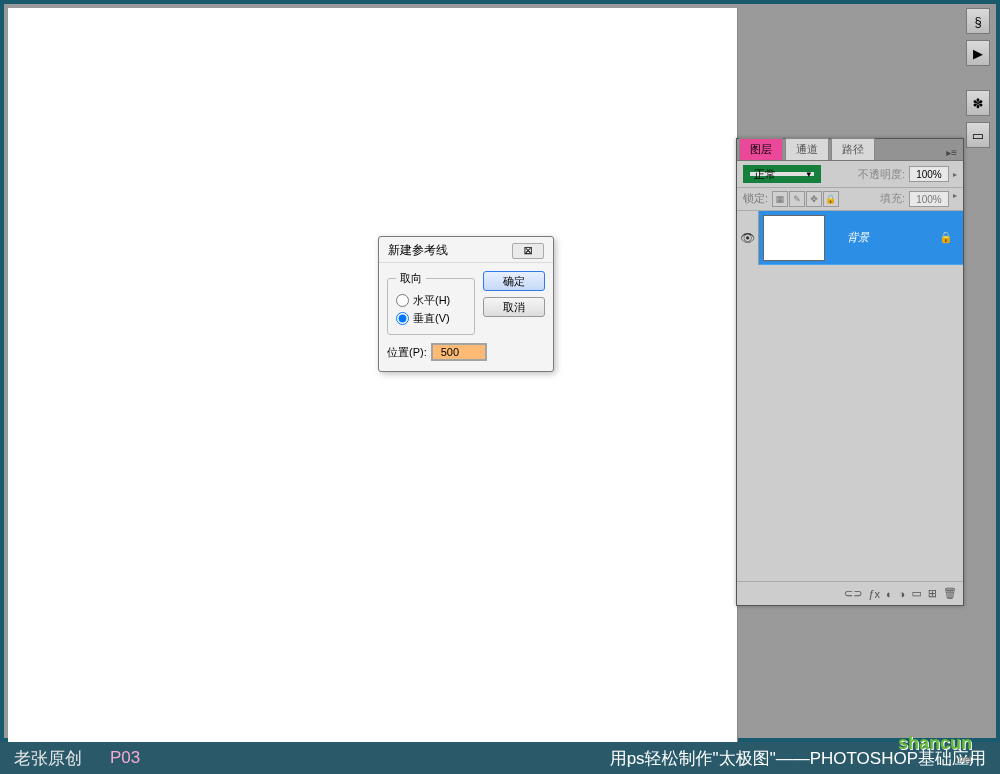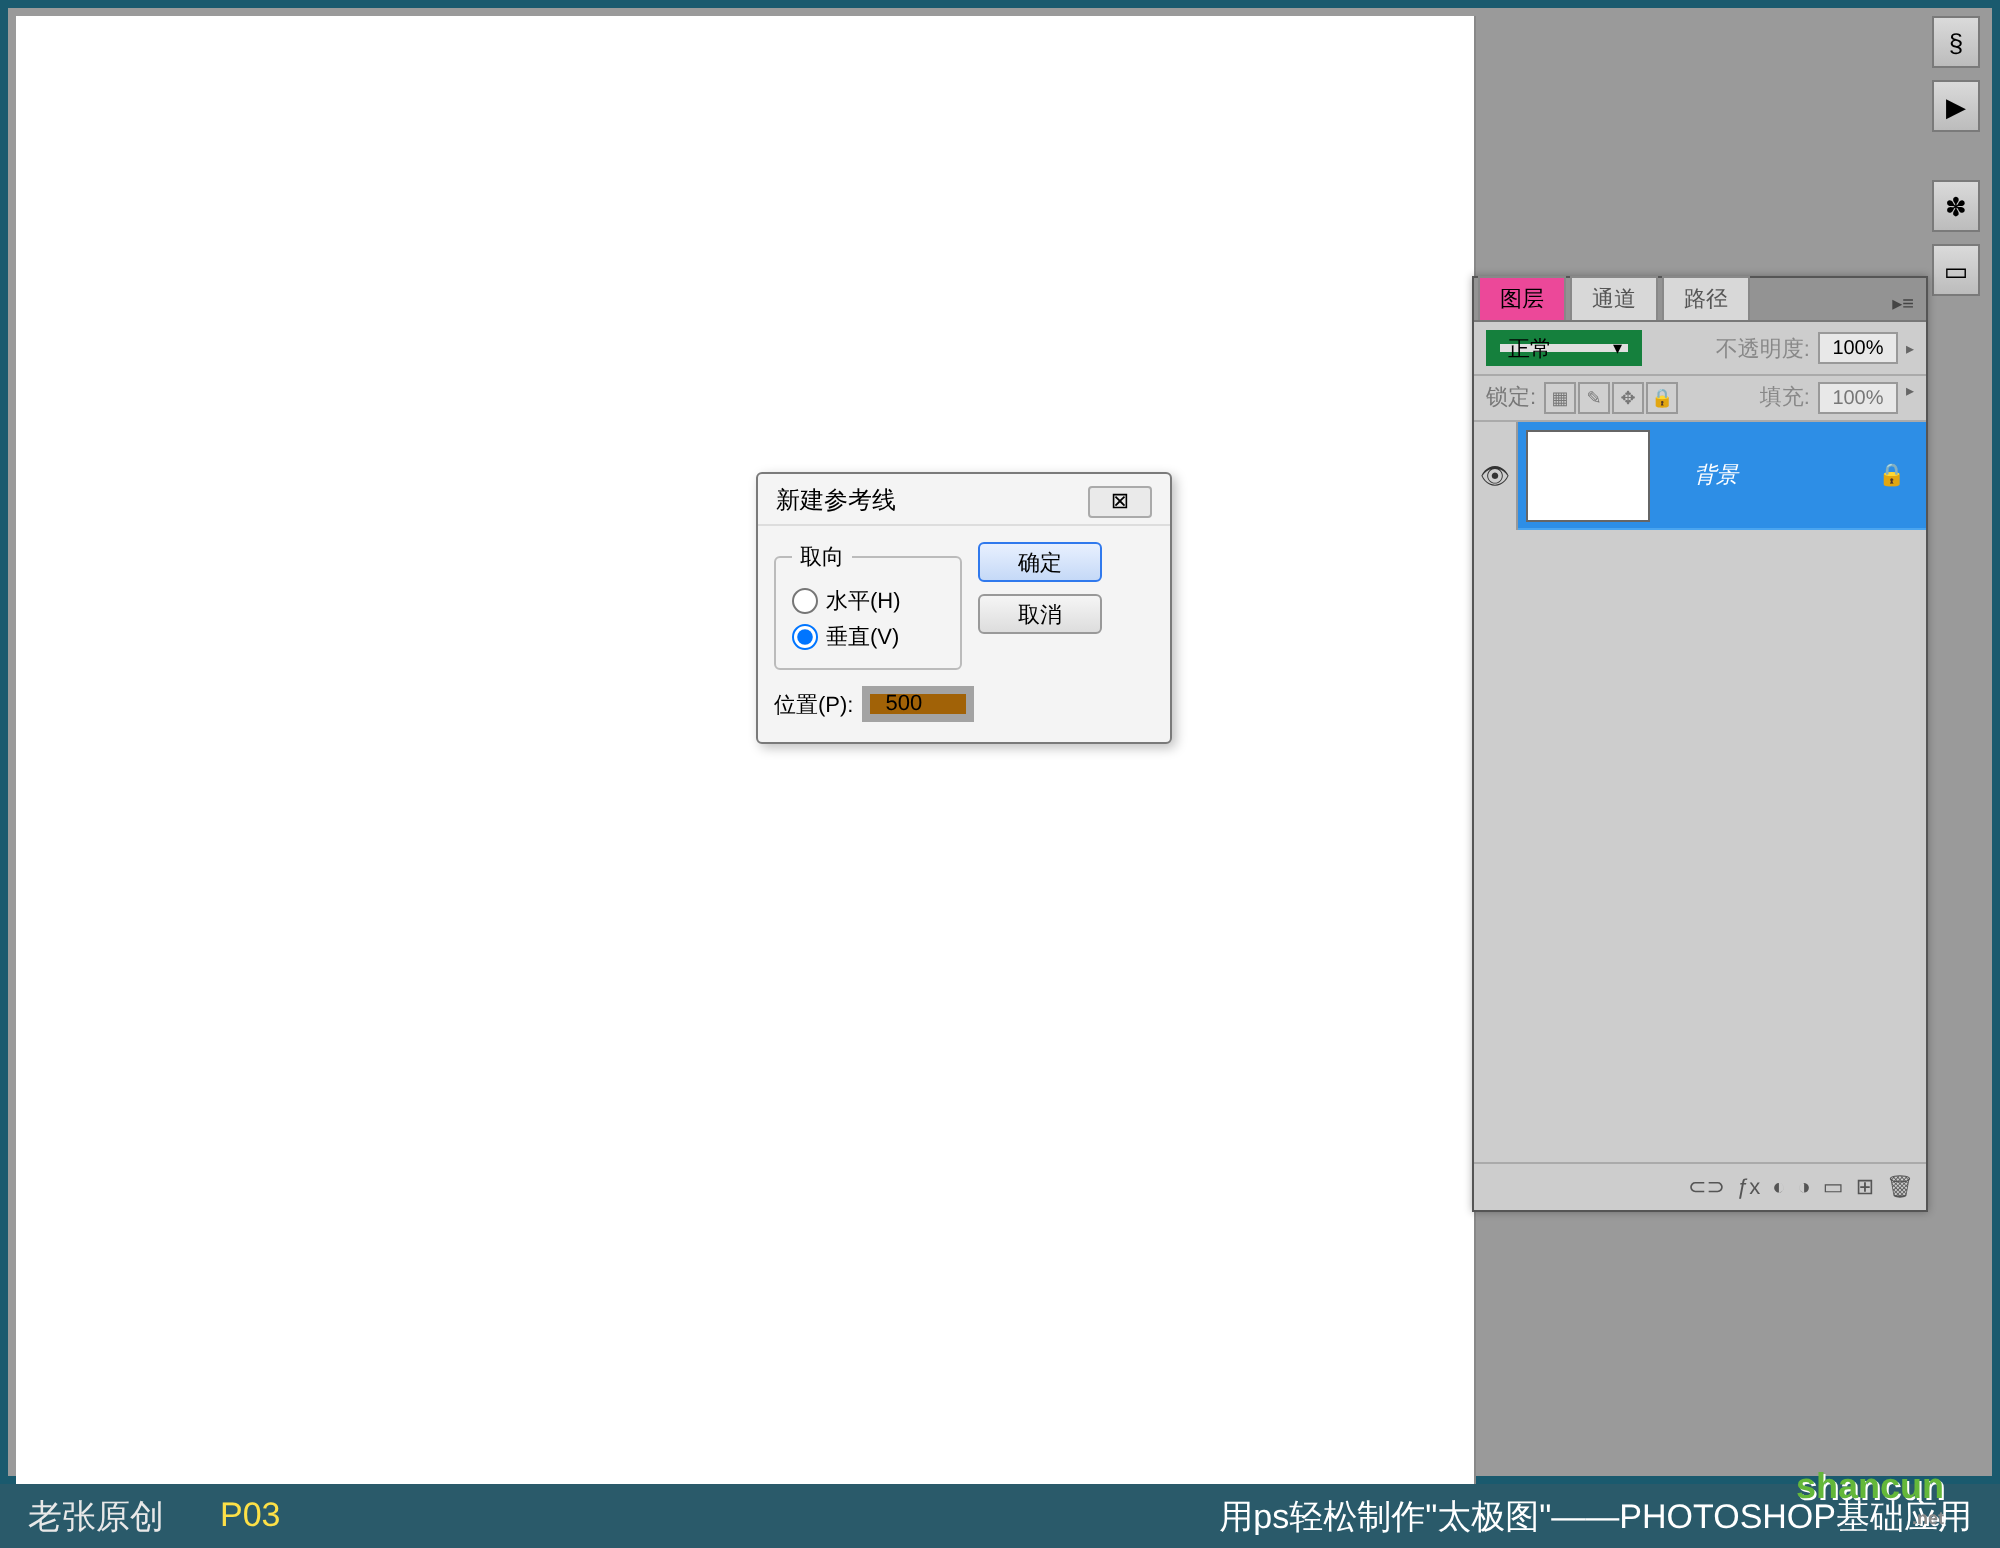--- a/index.html
+++ b/index.html
@@ -35,38 +35,38 @@
 .layer-list { height: 370px; background: #cdcdcd; overflow: auto; }
 .layer { display: flex; align-items: center; background: #2d8ee6; height: 54px; border-bottom: 1px solid #4aa5f0; position: relative; }
 .vis { width: 22px; height: 54px; background: #cdcdcd; display: flex; align-items: center; justify-content: center; color: #333; font-size: 12px; border-right: 1px solid #999; }
 .thumb { width: 62px; height: 46px; background: #fff; border: 1px solid #666; margin: 0 4px; }
 .lname { color: #fff; font-size: 11px; font-style: italic; margin-left: 18px; }
 .llock { position: absolute; right: 10px; color: #fff; font-size: 11px; }
 .panel-footer { height: 24px; background: #cdcdcd; border-top: 1px solid #aaa; display: flex; justify-content: flex-end; align-items: center; gap: 6px; padding: 0 6px; }
 .pf-ico { font-size: 11px; color: #555; cursor: pointer; }
 
 
-.dialog { position: absolute; left: 374px; top: 232px; width: 208px; background: #f4f4f4; border: 1px solid #7a7a7a; box-shadow: 2px 2px 6px rgba(0,0,0,.25); border-radius: 3px; }
+.dialog { position: absolute; left: 374px; top: 232px; width: 176px; background: #f4f4f4; border: 1px solid #7a7a7a; box-shadow: 2px 2px 6px rgba(0,0,0,.25); border-radius: 3px; }
 .dlg-title { display: flex; align-items: center; padding: 5px 9px 3px; font-size: 12px; border-bottom: 1px solid #ddd; }
 .dlg-close { margin-left: auto; width: 32px; height: 16px; border: 1px solid #aaa; border-radius: 2px; display: flex; align-items: center; justify-content: center; font-size: 11px; cursor: pointer; background: #eaeaea; }
 .dlg-body { padding: 8px; display: flex; gap: 8px; }
 .fieldset { border: 1px solid #bbb; border-radius: 3px; padding: 4px 8px 8px; font-size: 11px; width: 94px; }
 .fieldset legend { padding: 0 4px; font-size: 11px; }
 .radiorow { display: flex; align-items: center; gap: 4px; margin-top: 3px; }
 .radiorow input { margin: 0; }
 .dlg-btns { display: flex; flex-direction: column; gap: 6px; }
 .dbtn { width: 62px; height: 20px; font-size: 11px; border: 1px solid #3079ed; background: linear-gradient(#e8f0fe,#c5d9f7); border-radius: 3px; cursor: pointer; }
 .dbtn.sec { border-color: #999; background: linear-gradient(#f5f5f5,#ddd); }
 .dlg-pos { padding: 0 8px 10px; font-size: 11px; display: flex; align-items: center; gap: 4px; }
-.posin { width: 56px; height: 18px; border: 4px solid #a3a3a3; background: #a16207; font-size: 11px; padding-left: 8px; }
+.posin { width: 56px; height: 18px; border: 2px solid #a3a3a3; background: #fdba74; font-size: 11px; padding-left: 8px; }
 
 
 .footer { position: absolute; left: 0; right: 0; bottom: 0; height: 32px; background: #2a5a6a; display: flex; align-items: center; color: #fff; font-size: 17px; padding: 0 14px; }
 .f-author { color: #e8e8e8; }
-.f-page { color: #fde047; margin-left: 28px; }
+.f-page { color: #f9a8d4; margin-left: 28px; }
 .f-title { margin-left: auto; }
 .watermark { position: absolute; right: 28px; bottom: 10px; font-size: 18px; font-weight: bold; color: #64b83a; text-shadow: 1px 1px 0 #fff; }
 .watermark .sub { font-size: 9px; color: #888; display: block; text-align: right; }
 </style>
 </head>
 <body>
 
 <div class="frame">
   <div class="canvas"></div>
 

